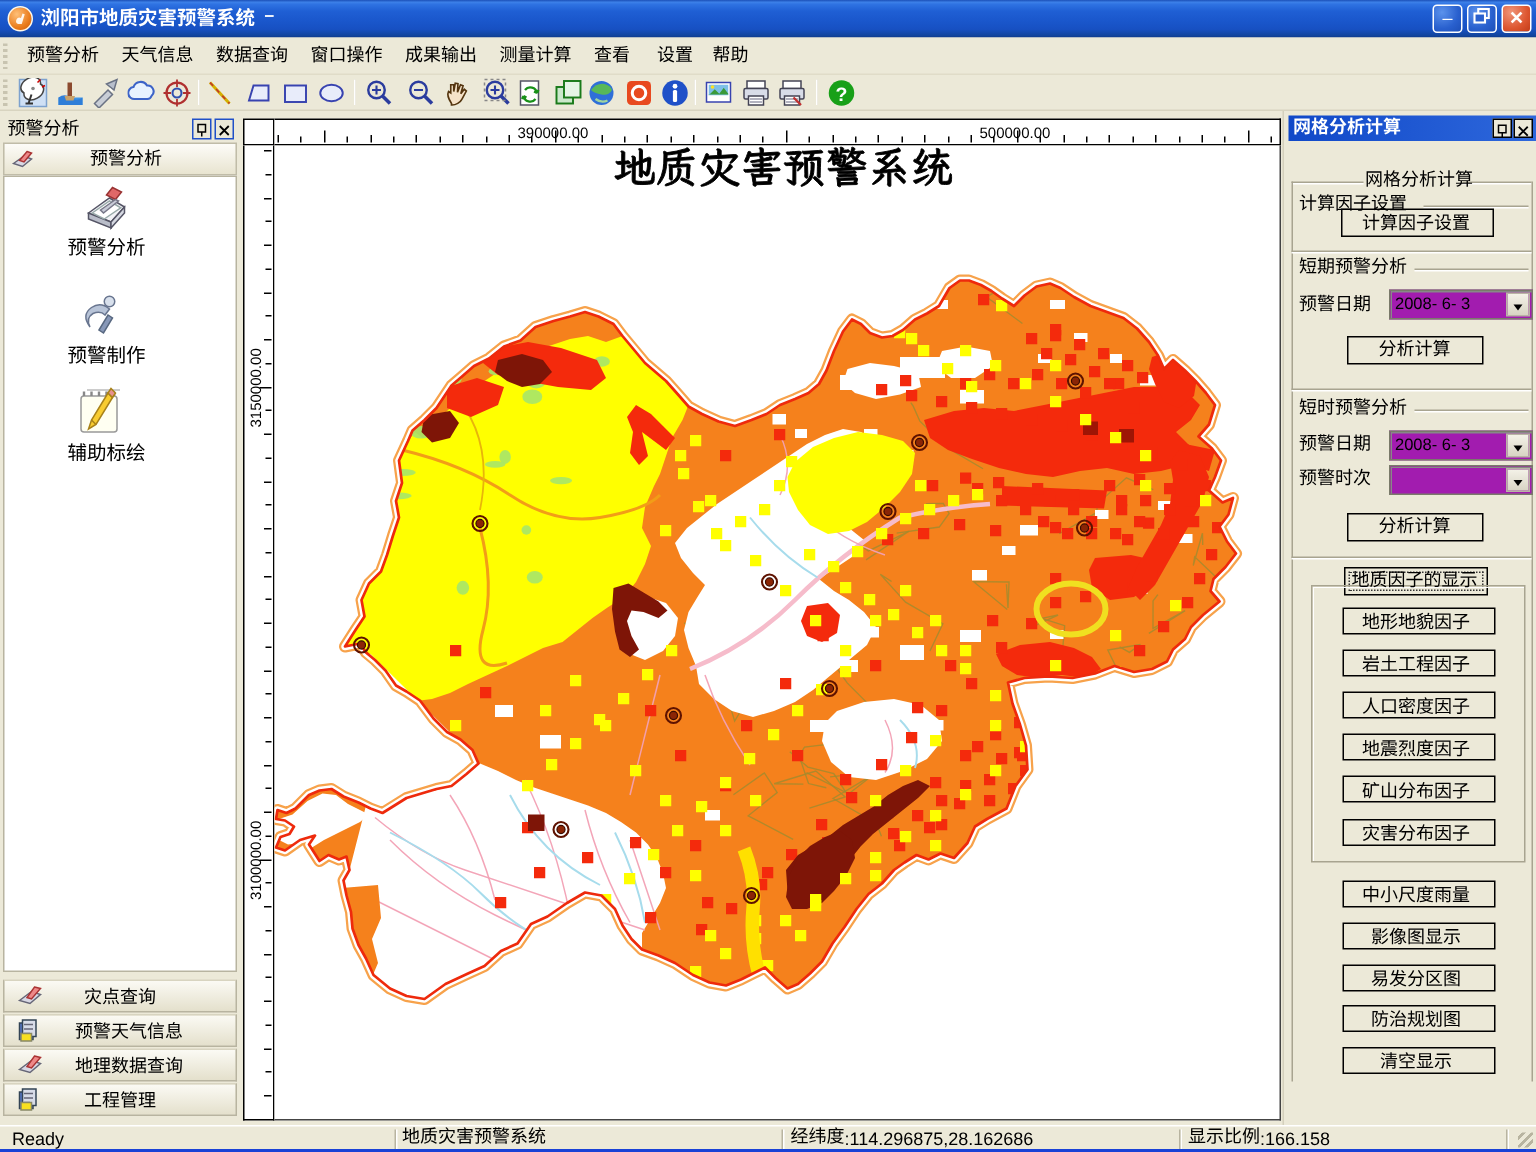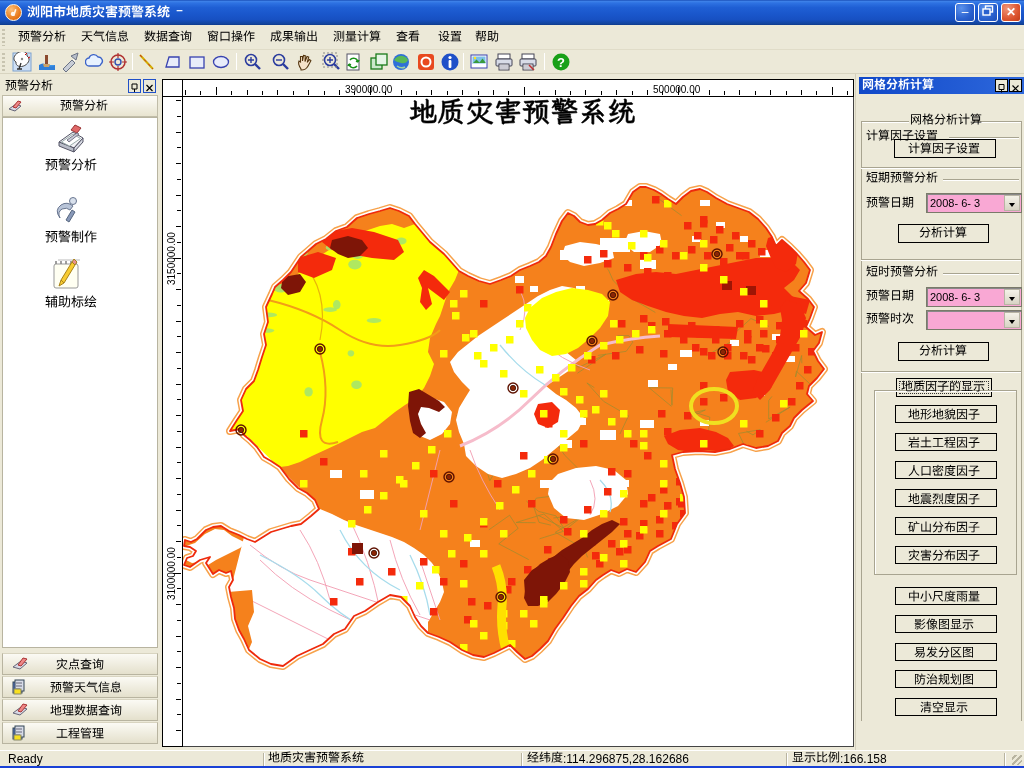--- a/index.html
+++ b/index.html
@@ -15,21 +15,21 @@
 .sbtn{position:absolute;top:0;width:13px;height:14px;background:#ECE9D8;border:1px solid #2050C8}
 .lbody{position:absolute;left:2px;top:43px;width:156px;height:531px;background:#fff;border:1px solid #B8B4A0}
 .secbar{position:absolute;left:2px;top:21px;width:156px;height:22px;background:linear-gradient(180deg,#FDFCF8,#E8E4D0);border:1px solid #C0BCA8}
 .bbar{position:absolute;left:2px;width:156px;height:22px;background:linear-gradient(180deg,#FBFAF4,#E4E0CC);border:1px solid #B8B4A0;border-top:1px solid #D8D4C0}
 .rpanel{left:855px;top:74px;width:169px;height:676px;background:#ECE9D8;border-left:1px solid #D4D0BC}
 .rhead{position:absolute;left:3px;top:3px;width:166px;height:17px;background:linear-gradient(90deg,#1048C8,#2E68DC)}
 .rbtn{position:absolute;top:2px;width:13px;height:13px;background:#ECE9D8;border:1px solid #000}
 .btn{position:absolute;background:#ECE9D8;border:1px solid #000}
 .gline{position:absolute;height:1px;background:#A8A490;box-shadow:0 1px 0 #fff}
 .gvert{position:absolute;width:1px;background:#A8A490}
-.combo{position:absolute;background:#f9a8d4;border:1px solid #7A7A6A;box-shadow:inset 1px 1px 0 #888}
+.combo{position:absolute;background:#a21caf;border:1px solid #7A7A6A;box-shadow:inset 1px 1px 0 #888}
 .cbtn{position:absolute;right:1px;top:1px;width:16px;bottom:1px;background:linear-gradient(180deg,#F4F2E8,#D8D4C4);border:1px solid #B8B4A4}
 .statusbar{left:0;top:750px;width:1024px;height:16px;background:#ECE9D8;border-top:1px solid #fff}
 .sdiv{position:absolute;top:2px;width:2px;height:13px;border-left:1px solid #B8B4A0;border-right:1px solid #fff}
 .ruler{background:#fff;border:1px solid #000}
 
 </style></head><body>
 <div class="abs titlebar">
     <div style="position:absolute;left:5px;top:4px;width:17px;height:17px;border-radius:50%;background:radial-gradient(circle at 35% 30%,#FFC078,#E87818 65%,#C85808);border:1px solid #FFF8E8"><svg width="17" height="17" viewBox="0 0 17 17">
         <path d="M6 11 q-2 -1 -1 -3 q1 -2 3 -1 l1 -3 1.5 .5 -2 6.5 Z" fill="#fff" opacity="0.9"></path>
       </svg></div>

